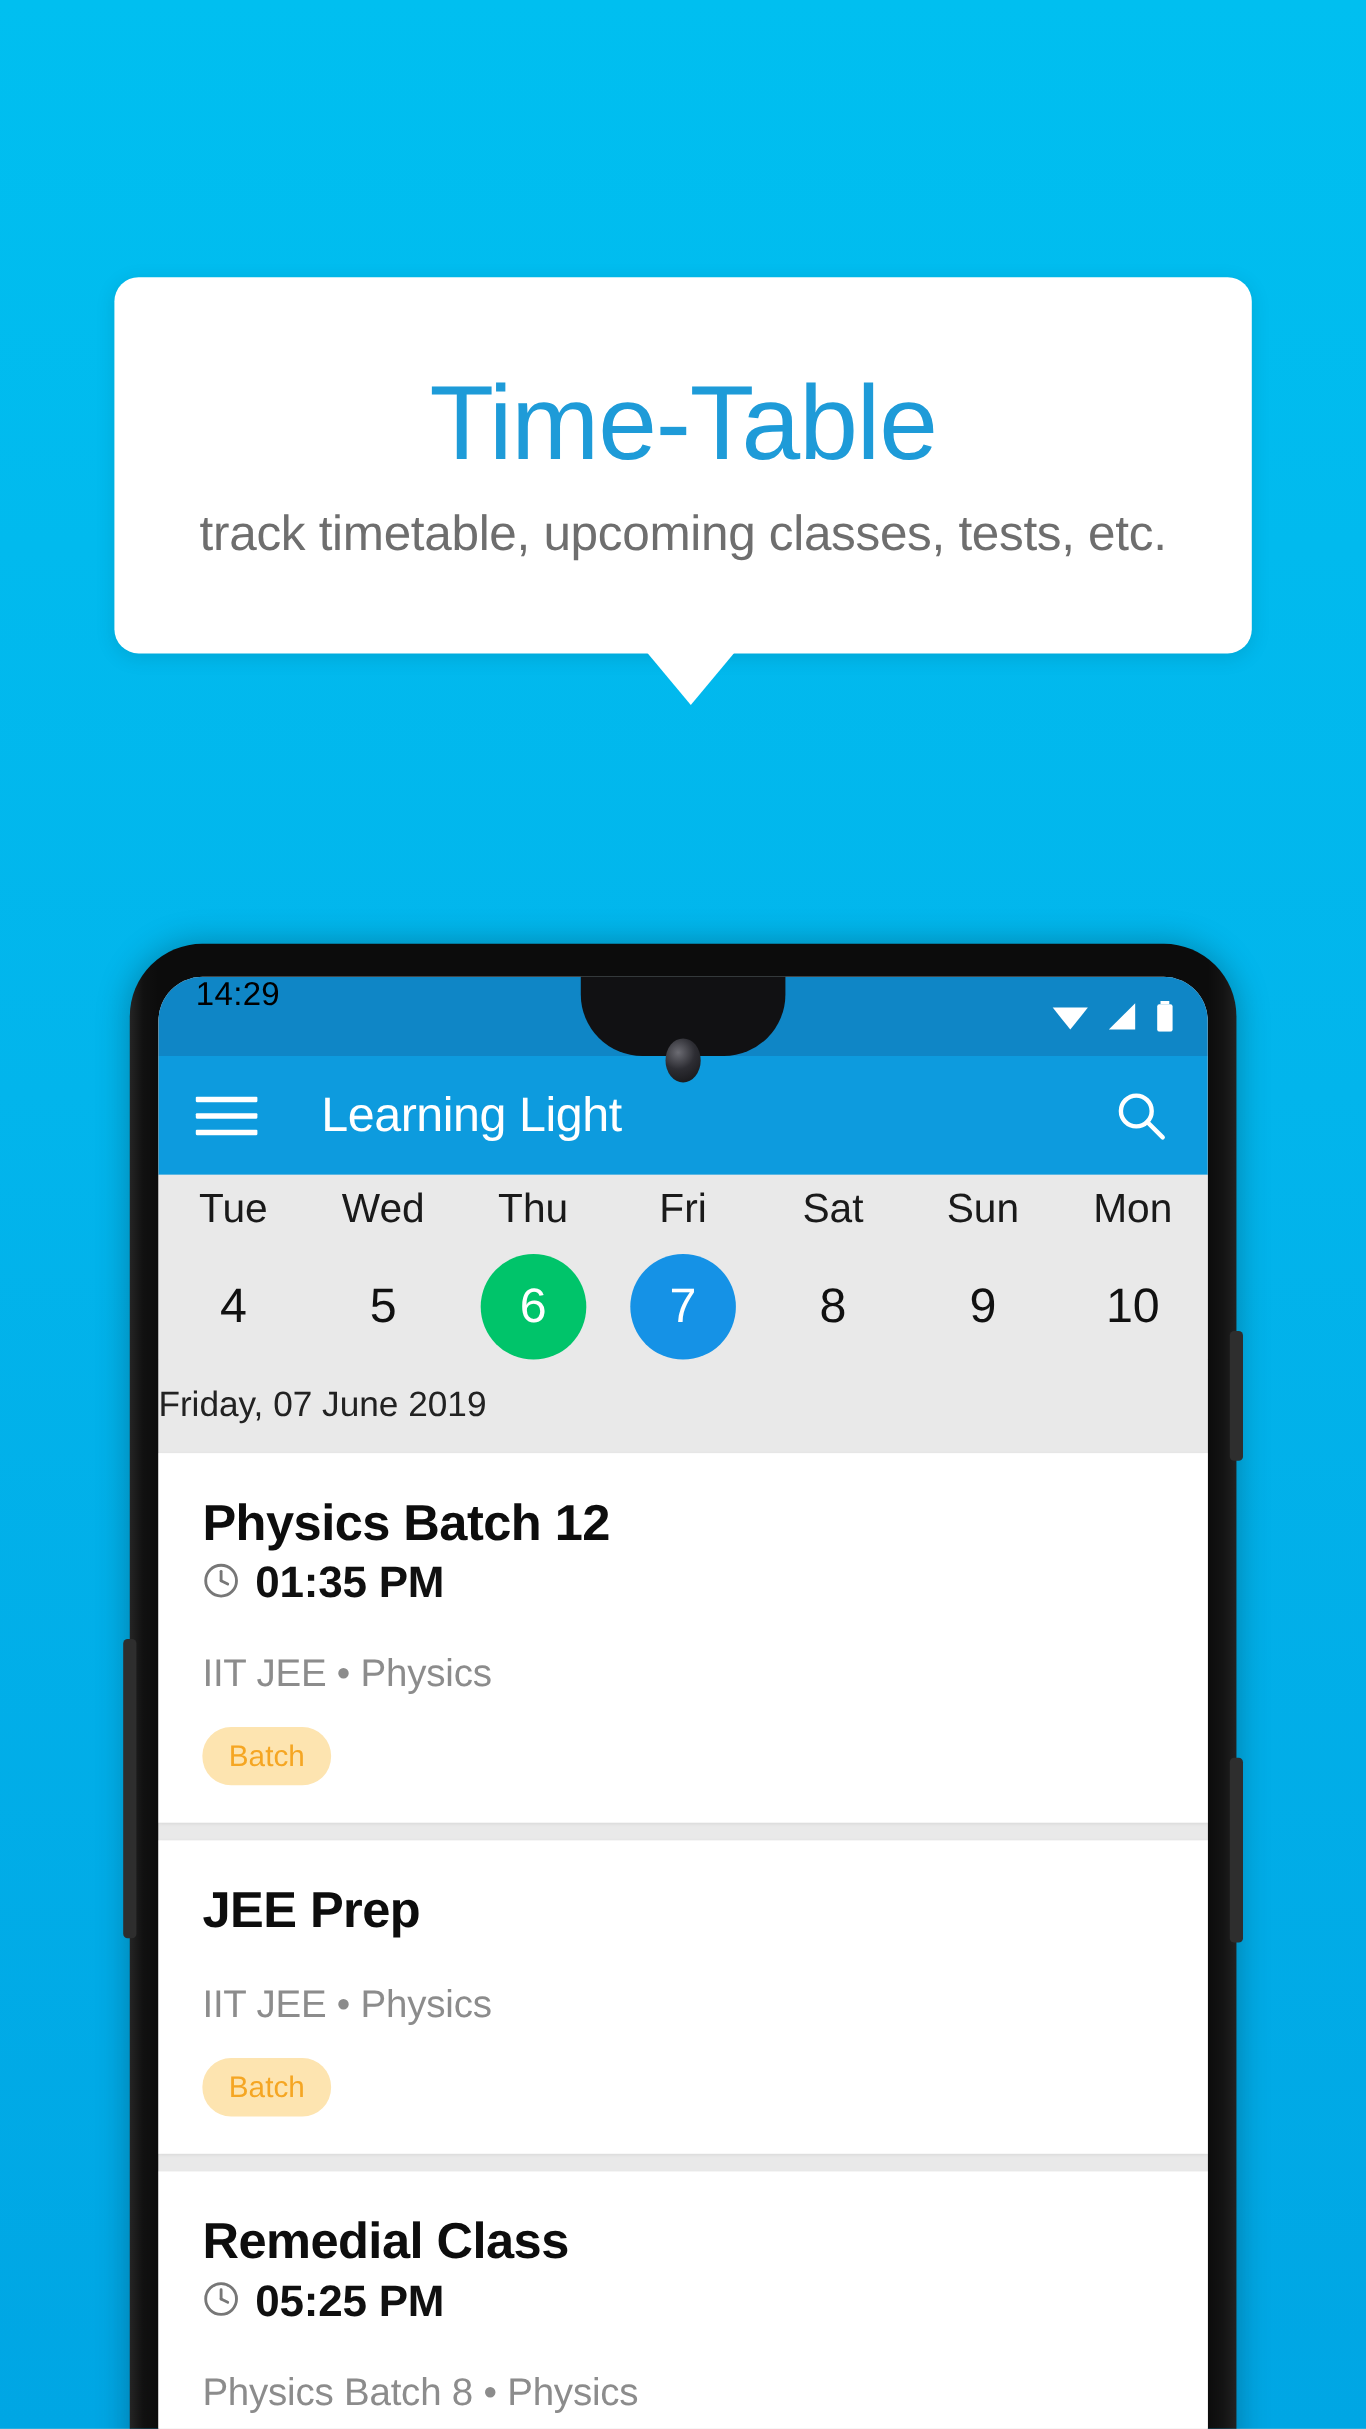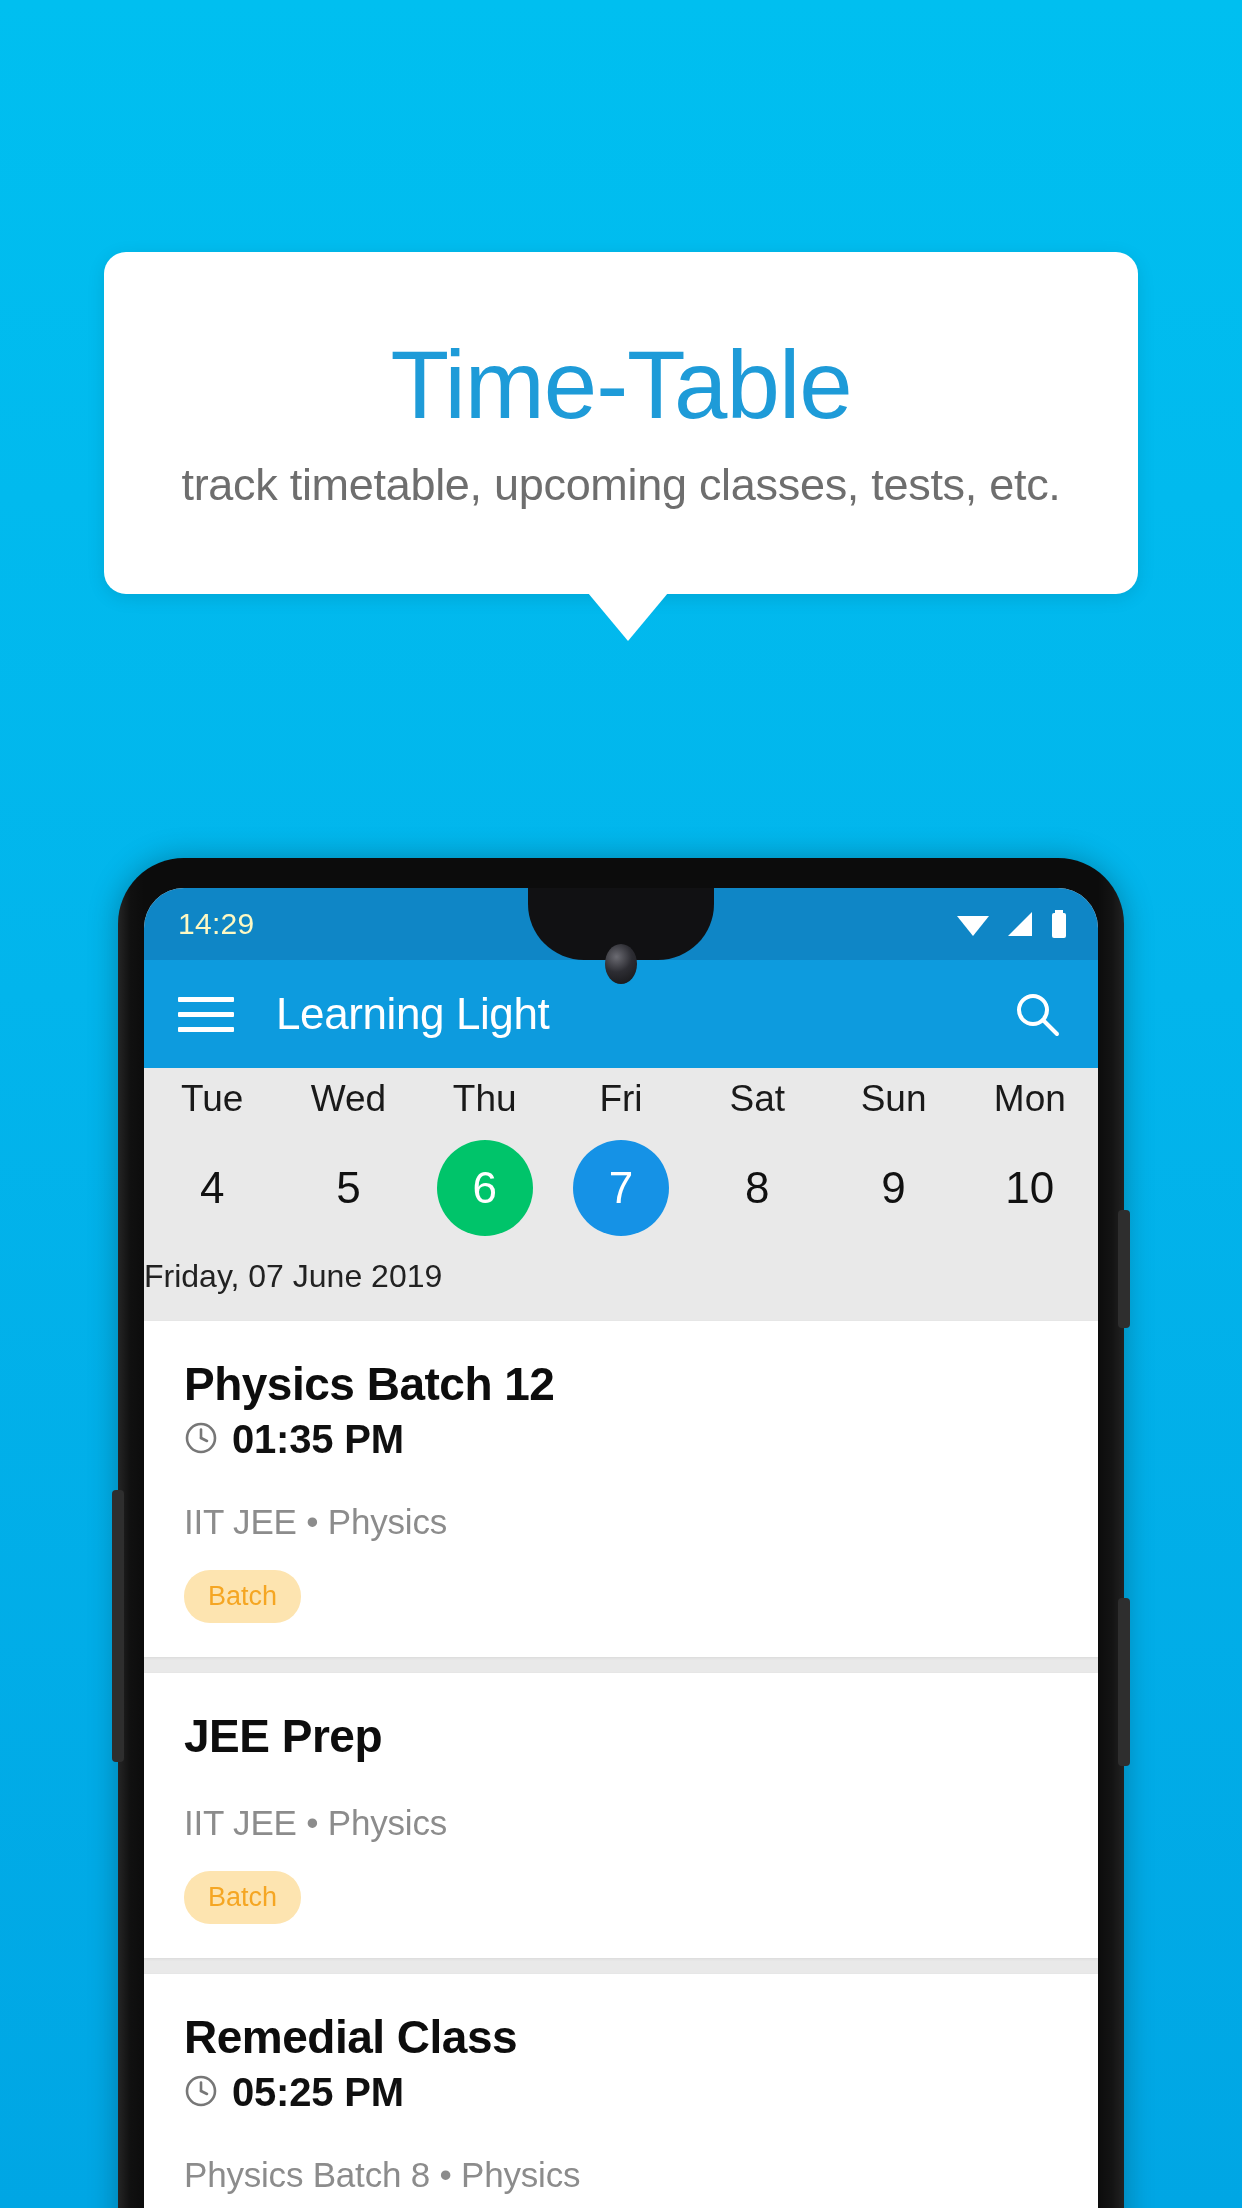--- a/index.html
+++ b/index.html
@@ -105,23 +105,22 @@
     border-radius: 40px 40px 0 0;
     overflow: hidden;
   }
 
   
   #status-bar {
     position: relative;
     height: 72px;
     background: #0F86C6;
     display: flex;
-    align-items: center;
     padding: 0 30px 0 34px;
-    color: #fef9c3;
+    color: #000000;
   }
   #status-time {
     font-size: 30px;
     font-weight: 400;
     letter-spacing: 0.3px;
   }
   #status-icons {
     margin-left: auto;
     display: flex;
     align-items: center;
@@ -152,21 +151,21 @@
     z-index: 4;
   }
 
   
   #app-bar {
     height: 108px;
     background: #0D9BDE;
     display: flex;
     align-items: center;
     padding: 0 34px;
-    gap: 0;
+    gap: 16px;
   }
   #menu-button {
     width: 56px;
     display: flex;
     flex-direction: column;
     gap: 10px;
     cursor: pointer;
   }
   #menu-button span {
     display: block;

